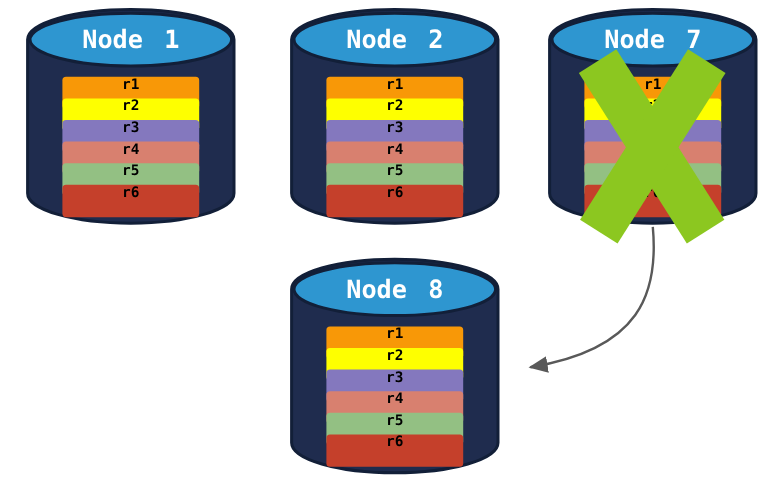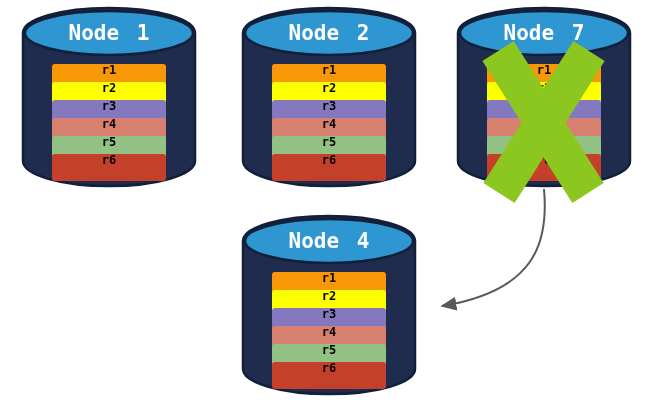--- a/index.html
+++ b/index.html
@@ -85,21 +85,21 @@
         <ellipse class="cyl-top" cx="88" cy="27" rx="84" ry="22" stroke-width="2.5" fill="#2E96D0" stroke="#121F38"></ellipse>
       </svg>
       <div class="rowsbox">
         <div class="row" style="top: 58px; background: rgb(248, 152, 7); color: rgb(0, 0, 0);">r1</div>
         <div class="row" style="top: 76px; background: rgb(254, 255, 0); color: rgb(0, 0, 0);">r2</div>
         <div class="row" style="top: 94px; background: rgb(132, 120, 190); color: rgb(0, 0, 0);">r3</div>
         <div class="row" style="top: 112px; background: rgb(216, 128, 111); color: rgb(0, 0, 0);">r4</div>
         <div class="row" style="top: 130px; background: rgb(147, 192, 131); color: rgb(0, 0, 0);">r5</div>
         <div class="row" style="top: 148px; background: rgb(197, 64, 43); color: rgb(0, 0, 0);">r6</div>
       </div>
-      <div class="title" style="color: rgb(255, 255, 255);">Node 4</div>
+      <div class="title" style="color: rgb(255, 255, 255);">Node 8</div>
 
     </div>
     <svg id="arrow-layer" width="646" height="402" viewBox="0 0 646 402">
     <defs>
       <marker id="ah" markerWidth="8" markerHeight="7" refX="7.2" refY="3.5" orient="auto">
         <path class="ah-path" d="M0,0 L8,3.5 L0,7 Z" fill="#595959"></path>
       </marker>
     </defs>
     <path class="arrow-path" d="M544,189 C549,244 534,291 442,306" fill="none" stroke-width="2" marker-end="url(#ah)" stroke="#595959"></path>
   </svg>

